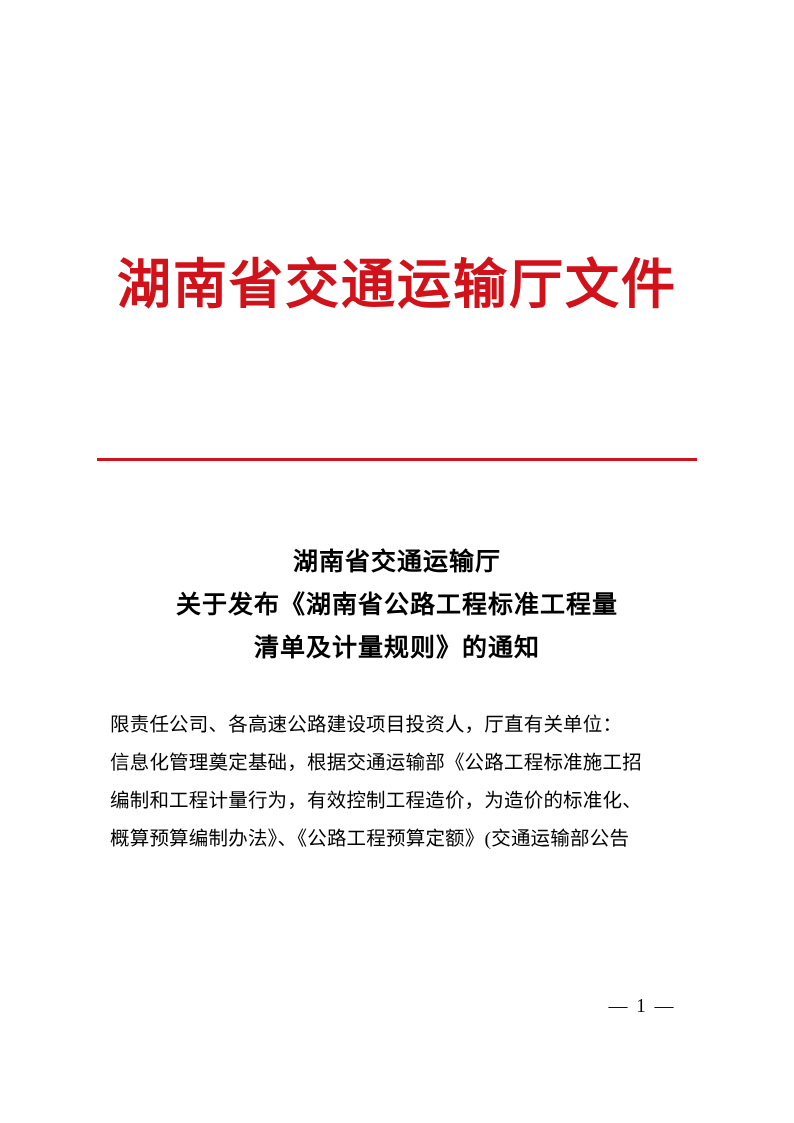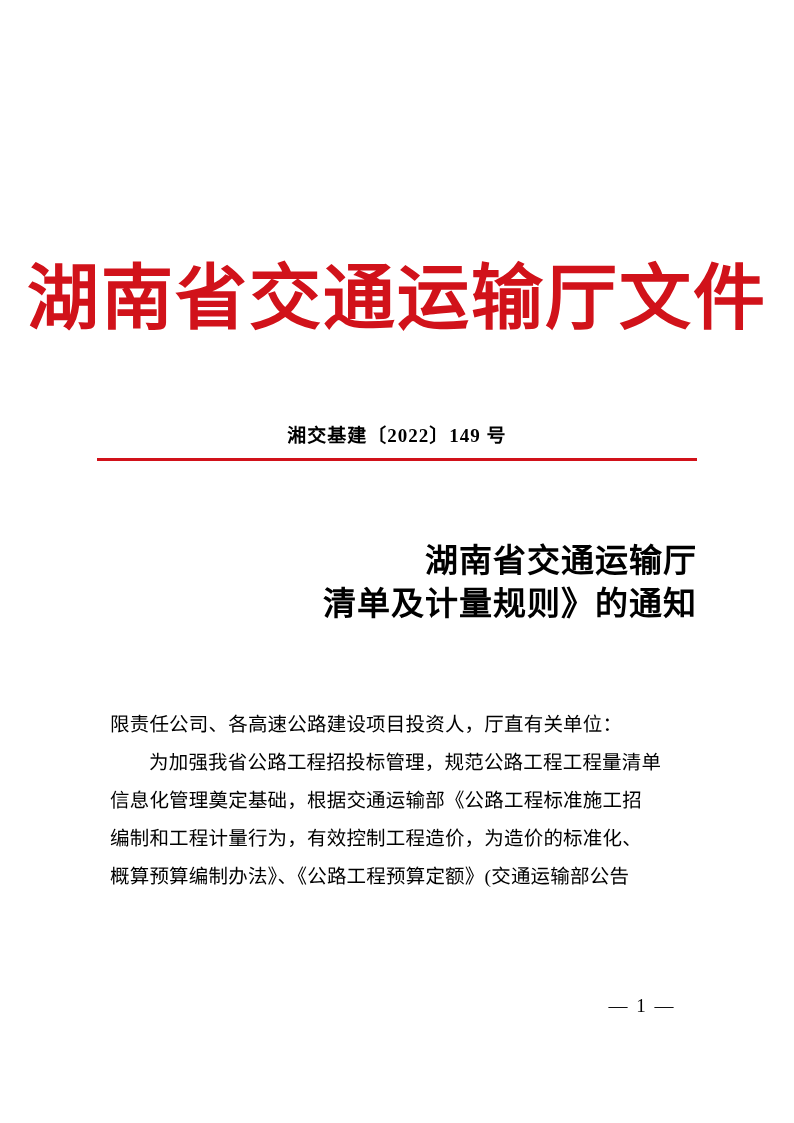--- a/index.html
+++ b/index.html
@@ -26,22 +26,22 @@
   
   .masthead {
     position: absolute;
     top: 258px;
     left: 0;
     width: 794px;
     text-align: center;
   }
   .masthead-title {
     color: #d1121a;
-    font-family: Liberation Serif, serif;
-    font-size: 72px;
+    font-family: Liberation Mono, monospace;
+    font-size: 54px;
     font-weight: bold;
     letter-spacing: 2px;
     line-height: 1.15;
     white-space: nowrap;
   }
 
   
   .doc-number {
     position: absolute;
     top: 420px;
@@ -65,25 +65,24 @@
 
   
   .title-block {
     position: absolute;
     top: 540px;
     left: 97px;
     width: 600px;
     text-align: center;
   }
   .title-line {
-    font-size: 33px;
+    font-size: 25px;
     font-weight: bold;
     line-height: 43px;
     letter-spacing: 1px;
-    text-align: right;
   }
 
   
   .body-block {
     position: absolute;
     top: 706px;
     left: 110px;
     width: 580px;
   }
   .body-line {
@@ -112,32 +111,31 @@
 </style>
 </head>
 <body>
 
 <div class="page">
 
   <div class="masthead">
     <div class="masthead-title">湖南省交通运输厅文件</div>
   </div>
 
-  <div class="doc-number">湘交基建〔2022〕149 号</div>
 
   <div class="red-rule"></div>
 
   <div class="title-block">
     <div class="title-line">湖南省交通运输厅</div>
+    <div class="title-line">关于发布《湖南省公路工程标准工程量</div>
     <div class="title-line">清单及计量规则》的通知</div>
   </div>
 
   <div class="body-block">
     <div class="body-line">限责任公司、各高速公路建设项目投资人，厅直有关单位：</div>
-    <div class="body-line indent">为加强我省公路工程招投标管理，规范公路工程工程量清单</div>
     <div class="body-line">信息化管理奠定基础，根据交通运输部《公路工程标准施工招</div>
     <div class="body-line">编制和工程计量行为，有效控制工程造价，为造价的标准化、</div>
     <div class="body-line">概算预算编制办法》、《公路工程预算定额》(交通运输部公告</div>
   </div>
 
   <div class="page-number">— 1 —</div>
 
 </div>
 
 </body></html>

